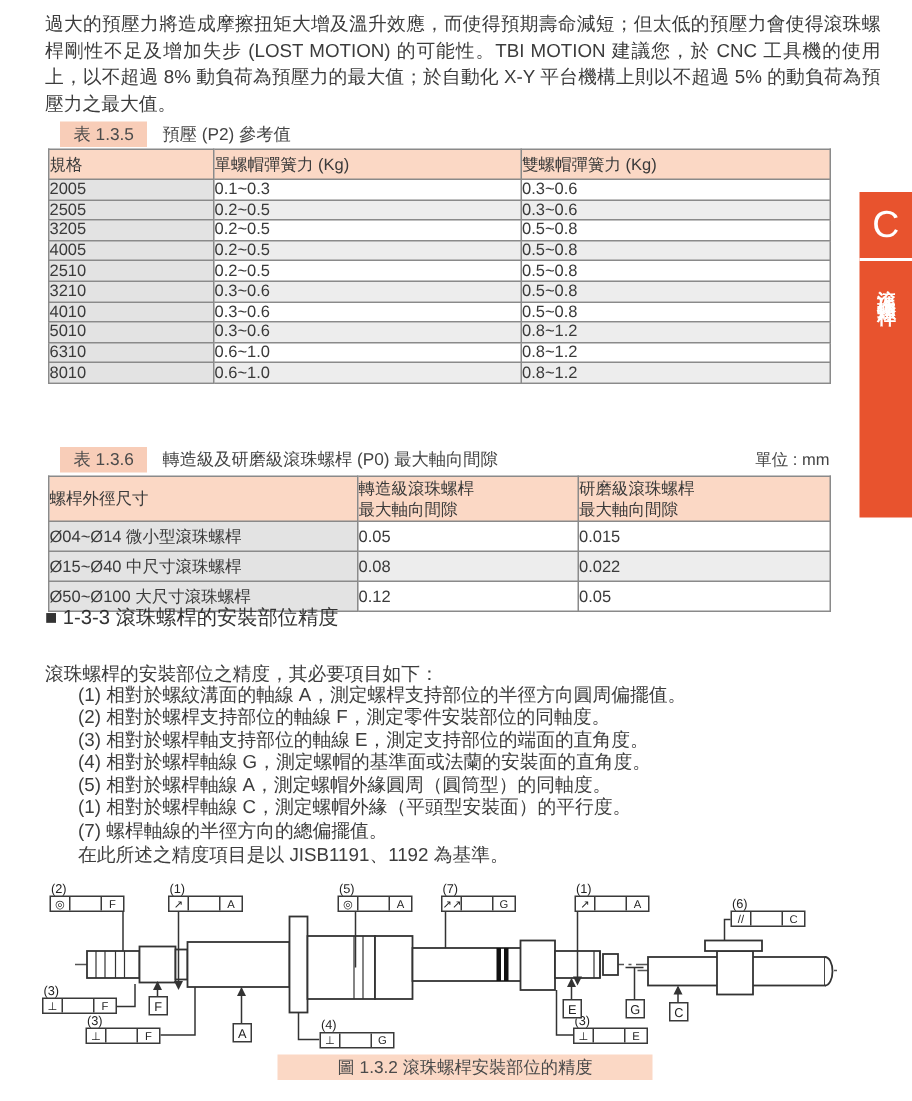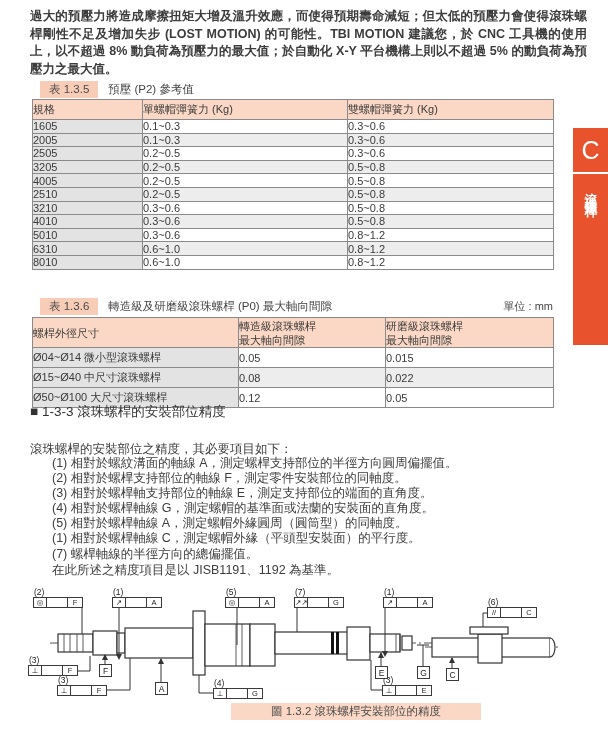--- a/index.html
+++ b/index.html
@@ -6,21 +6,21 @@
   html,body { width:608px; height:734px; }
   body {
     font-family:"Liberation Sans","DejaVu Sans",sans-serif;
     background:#ffffff; color:#3d3d3d; position:relative; overflow:hidden;
   }
   .abs { position:absolute; }
 
   
   #intro {
     left:30px; top:8px; width:557px;
-    font-size:12.5px; line-height:17.6px; text-align:justify; color:#3c3c3c;font-weight:bold;
+    font-size:12.5px; line-height:17.6px; text-align:justify; color:#3c3c3c;
   }
 
   
   .tagrow { left:32px; width:521px; display:flex; align-items:center; font-size:11.5px; color:#444; }
   .tag { background:#f8cdb8; color:#4a4a4a; padding:1px 9px; margin-left:8px; white-space:nowrap; }
   .tagtitle { margin-left:10px; white-space:nowrap; }
   .unit { margin-left:auto; font-size:11px; color:#444; }
 
   
   table { border-collapse:collapse; table-layout:fixed; width:521px; font-size:11px; color:#3a3a3a; }
@@ -69,21 +69,21 @@
   .gfr .dat { width:14px; }
   .gnum { position:absolute; top:-11px; left:0; font-size:8.5px; color:#222; line-height:10px; }
   .dbox {
     position:absolute; width:13px; height:13px; border:1px solid #3a3a3a; background:#fff;
     font-size:8.5px; color:#222; display:flex; align-items:center; justify-content:center;
   }
 
   
   #caption {
     left:185px; top:703px; width:250px; height:17px; background:#fbd8c5;
-    font-size:11.5px; color:#4a4a4a; display:flex; align-items:center; justify-content:center;margin-left:46px;
+    font-size:11.5px; color:#4a4a4a; display:flex; align-items:center; justify-content:center;
   }
 </style>
 </head>
 <body>
 
 <div id="intro" class="abs">過大的預壓力將造成摩擦扭矩大增及溫升效應，而使得預期壽命減短；但太低的預壓力會使得滾珠螺桿剛性不足及增加失步 (LOST MOTION) 的可能性。TBI MOTION 建議您，於 CNC 工具機的使用上，以不超過 8% 動負荷為預壓力的最大值；於自動化 X-Y 平台機構上則以不超過 5% 的動負荷為預壓力之最大值。</div>
 
 <div id="side-tab" class="abs">
   <div class="letter">C</div>
   <div class="vlabel-wrap">
@@ -106,25 +106,20 @@
     <thead>
       <tr>
 
       <th>規格</th>
           <th>單螺帽彈簧力 (Kg)</th>
           <th>雙螺帽彈簧力 (Kg)</th>
         </tr>
     </thead>
     <tbody>
 
-        <tr>
-          <td class="c1">1605</td>
-          <td>0.1~0.3</td>
-          <td>0.3~0.6</td>
-        </tr>
 
         <tr>
           <td class="c1">2005</td>
           <td>0.1~0.3</td>
           <td>0.3~0.6</td>
         </tr>
 
         <tr>
           <td class="c1">2505</td>
           <td>0.2~0.5</td>

